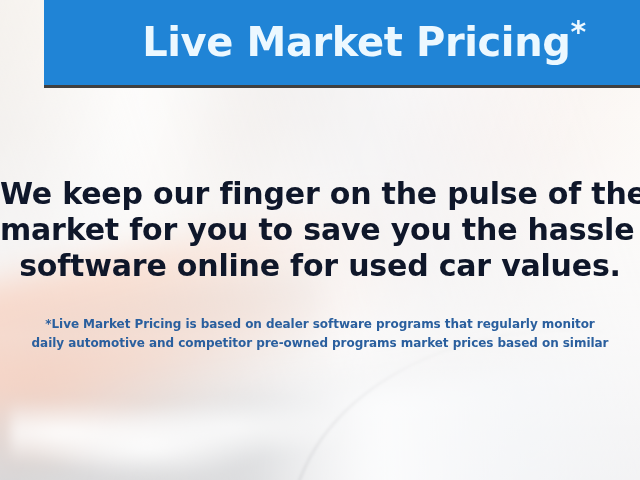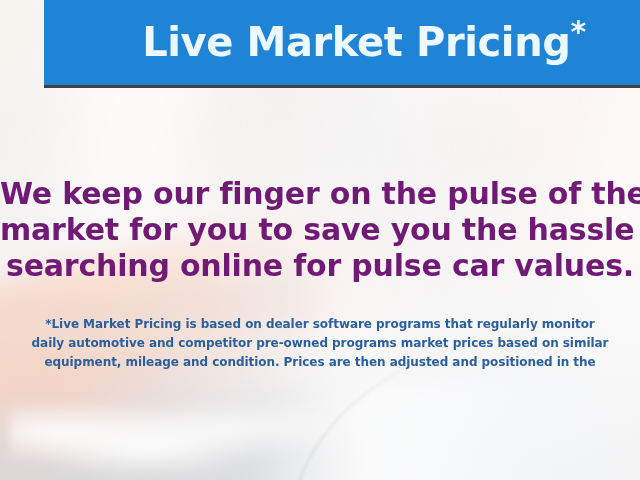--- a/index.html
+++ b/index.html
@@ -217,21 +217,21 @@
   
   .headline {
     position: absolute;
     left: 0;
     top: 176px;
     width: 640px;
     text-align: center;
     z-index: 2;
   }
   .headline-line {
-    color: #701a75;
+    color: #0f172a;
     font-family: "DejaVu Sans", sans-serif;
     font-size: 30px;
     font-weight: bold;
     line-height: 36px;
     letter-spacing: -0.2px;
     white-space: nowrap;
   }
 
   
   .disclaimer {
@@ -274,22 +274,21 @@
 
   <div class="header-band">
     <div class="header-title">
       <span>Live Market Pricing</span><span class="star">*</span>
     </div>
   </div>
 
   <div class="headline">
     <div class="headline-line">We keep our finger on the pulse of the</div>
     <div class="headline-line">market for you to save you the hassle of</div>
-    <div class="headline-line">searching online for pulse car values.</div>
+    <div class="headline-line">software online for used car values.</div>
   </div>
 
   <div class="disclaimer">
     <div class="disclaimer-line">*Live Market Pricing is based on dealer software programs that regularly monitor</div>
     <div class="disclaimer-line">daily automotive and competitor pre-owned programs market prices based on similar</div>
-    <div class="disclaimer-line">equipment, mileage and condition. Prices are then adjusted and positioned in the</div>
   </div>
 
 </div>
 
 </body></html>

